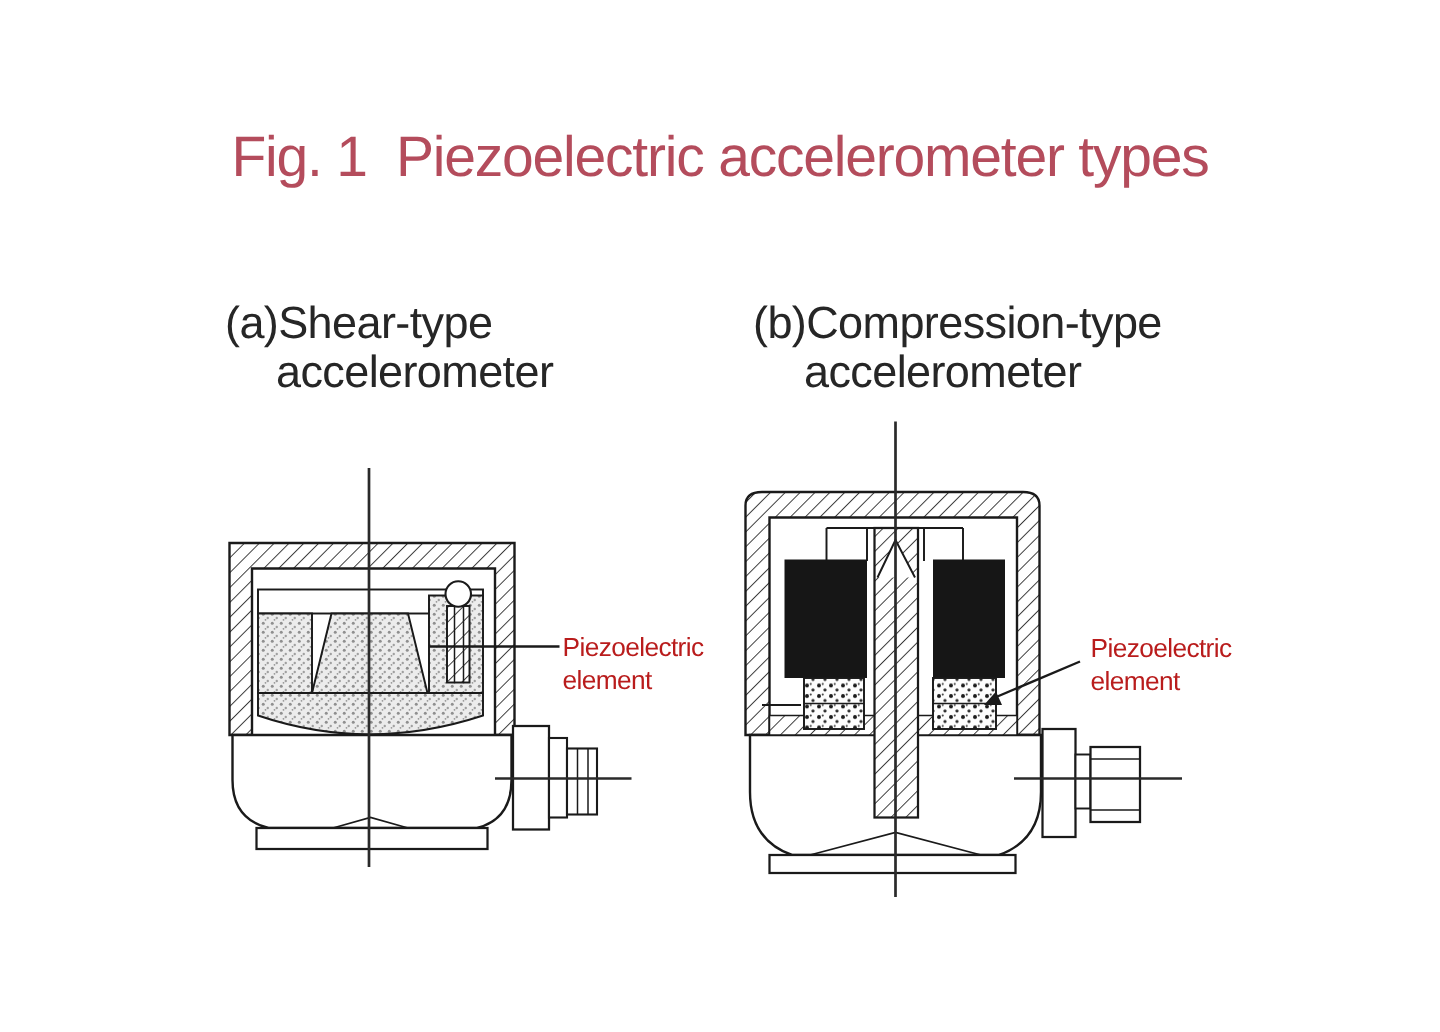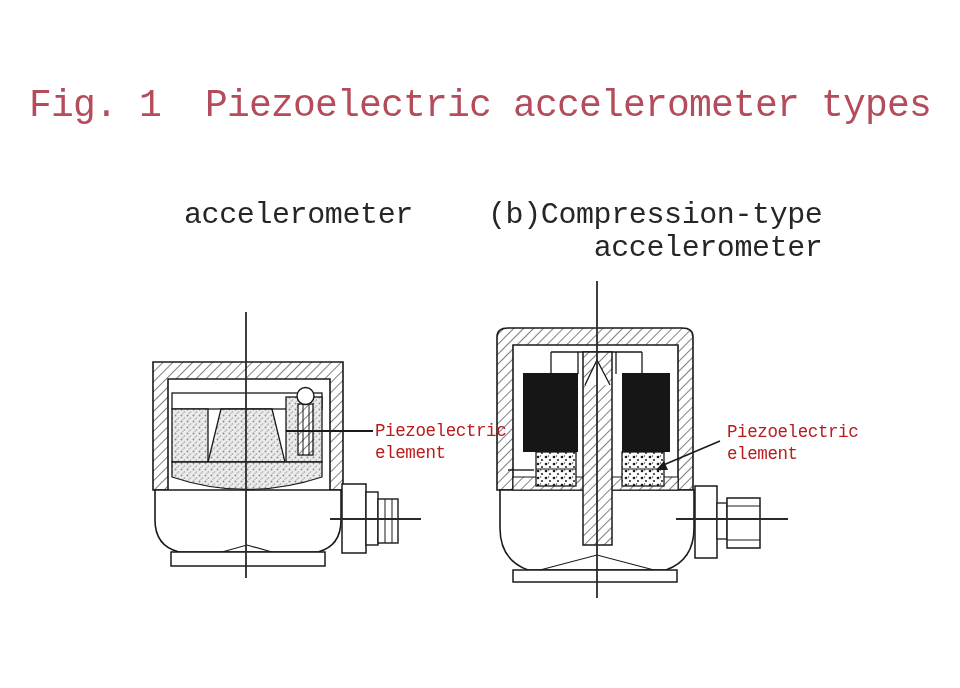--- a/index.html
+++ b/index.html
@@ -1,45 +1,46 @@
 <!DOCTYPE html>
 <html><head>
 <meta charset="utf-8">
 <style>
   html,body { margin:0; padding:0; background:#ffffff; }
   .page {
     position:relative; width:960px; height:612px; background:#ffffff;
-    overflow:hidden; font-family:Liberation Mono, monospace;
+    overflow:hidden; font-family:Liberation Sans, sans-serif;
   }
   .fig-title {
     position:absolute; left:0; right:0; top:84px; text-align:center;
     font-size:38px; letter-spacing:-0.8px; color:#b44c5c; white-space:pre;
   }
   .dlabel {
     position:absolute; font-size:30px; line-height:33px;
     letter-spacing:-0.4px; color:#262626;
   }
-  .dlabel .indent { padding-left:34px;text-align:right; }
+  .dlabel .indent { padding-left:34px; }
   .callout {
     position:absolute; font-size:17.5px; line-height:22px;
     letter-spacing:-0.4px; color:#b91c1c;
   }
   svg.diagram { position:absolute; display:block; }
 </style>
 </head>
 <body>
 
 <div class="page">
 
   <div class="fig-title">Fig. 1  Piezoelectric accelerometer types</div>
 
   <div class="dlabel" style="left:150px; top:199px;">
+    <div>(a)Shear-type</div>
     <div class="indent">accelerometer</div>
   </div>
-  <div class="dlabel" style="left:488px; top:199px;">
+  <div class="dlabel" style="left:502px; top:199px;">
     <div>(b)Compression-type</div>
     <div class="indent">accelerometer</div>
   </div>
 
   <svg class="diagram" style="left:130px; top:300px;" width="300" height="290" viewBox="130 300 300 290">
     <defs>
       <pattern id="hA" width="7" height="7" patternUnits="userSpaceOnUse" patternTransform="rotate(45)">
         <rect width="7" height="7" fill="#ffffff"></rect>
         <line x1="0" y1="0" x2="0" y2="7" stroke="#3a3a3a" stroke-width="1.3"></line>
       </pattern>

